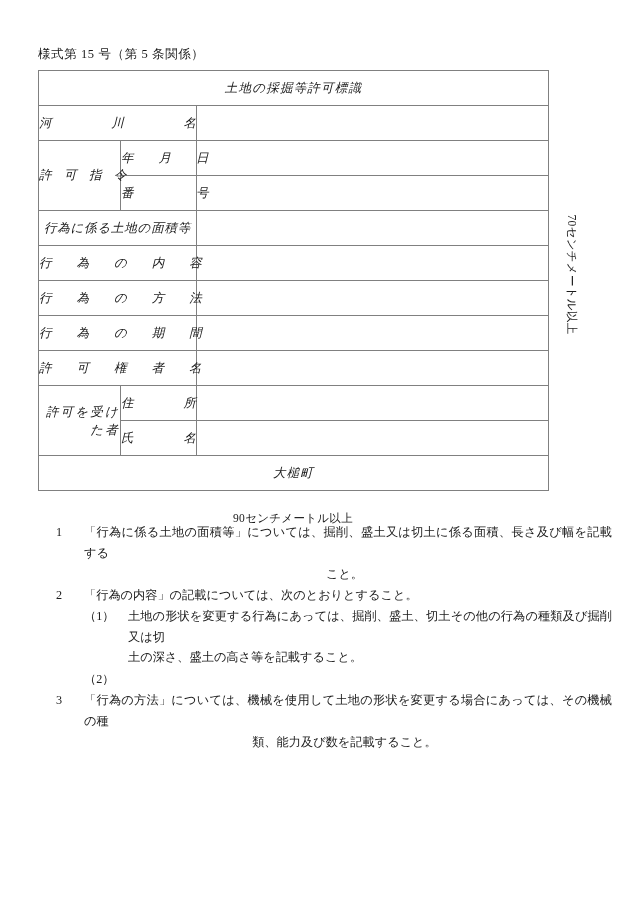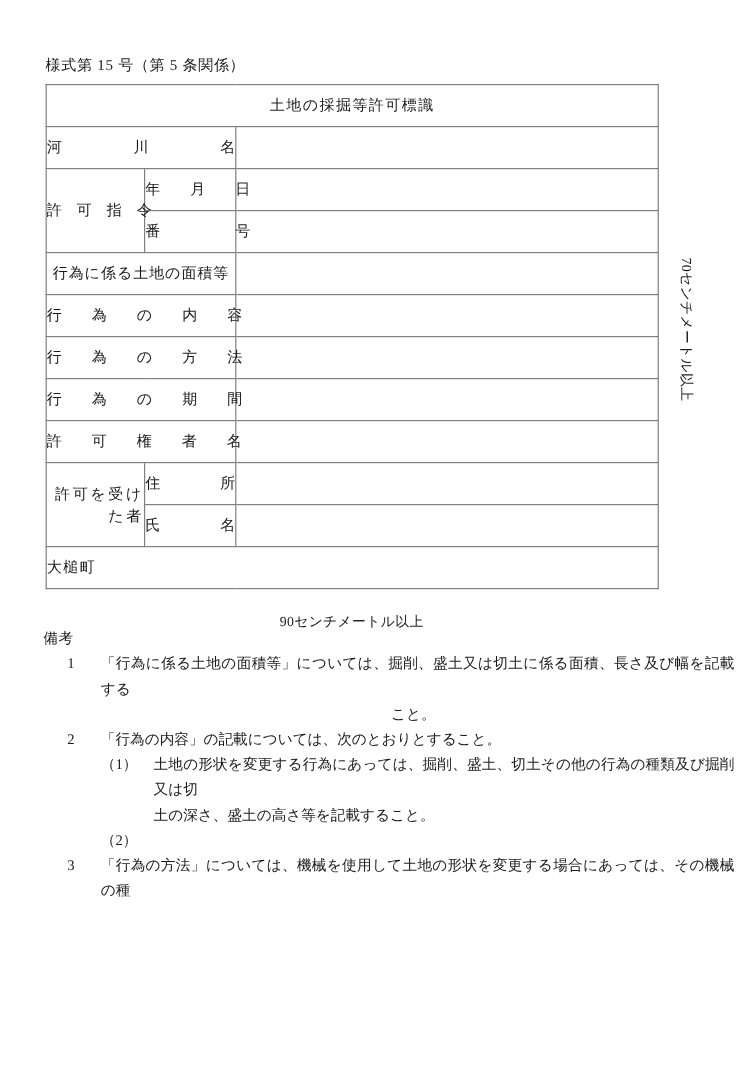--- a/index.html
+++ b/index.html
@@ -39,27 +39,29 @@
     width: 510px;
     border-collapse: collapse;
     table-layout: fixed;
   }
   .sign-table td {
     border: 1px solid #808080;
     height: 34px;
     padding: 0;
     font-size: 12.5px;
     vertical-align: middle;
+    font-style: italic;
   }
 
   .cell-title {
     text-align: center;
     letter-spacing: 1.2px;
   }
   .cell-bottom {
+    text-align: center;
     letter-spacing: 1.2px;
   }
 
   
   .lbl {
     padding: 0 10px 0 11px;
     text-align: justify;
     text-align-last: justify;
     text-justify: inter-character;
     white-space: nowrap;
@@ -137,21 +139,21 @@
     flex: 0 0 auto;
     width: 44px;
     white-space: nowrap;
   }
   .note-body {
     flex: 1 1 auto;
     text-align: justify;
     text-justify: inter-character;
   }
   .note-cont-1 { padding-left: 41px; text-align: center; }
-  .note-cont-3 { padding-left: 92px; }
+  .note-cont-3 { padding-left: 92px; font-family: Liberation Mono, monospace; }
 </style>
 </head>
 <body>
 
 <div class="page">
 
   <div class="form-no">様式第 15 号（第 5 条関係）</div>
 
   <table class="sign-table">
     <colgroup>
@@ -223,21 +225,20 @@
     </tbody>
   </table>
 
   <div class="cap-bottom">90センチメートル以上</div>
 
   <div class="cap-right">
     <span>70センチメートル以上</span>
   </div>
 
   <div class="remarks">
-    <div class="remarks-title">備考</div>
 
     <div class="note note-l1">
       <span class="note-num">1</span>
       <span class="note-body">「行為に係る土地の面積等」については、掘削、盛土又は切土に係る面積、長さ及び幅を記載する</span>
     </div>
     <div class="note-cont-1">こと。</div>
 
     <div class="note note-l1">
       <span class="note-num">2</span>
       <span class="note-body">「行為の内容」の記載については、次のとおりとすること。</span>
@@ -250,15 +251,16 @@
     <div class="note-cont-3">土の深さ、盛土の高さ等を記載すること。</div>
 
     <div class="note note-l2">
       <span class="note-num-paren">（2）</span>
     </div>
 
     <div class="note note-l1">
       <span class="note-num">3</span>
       <span class="note-body">「行為の方法」については、機械を使用して土地の形状を変更する場合にあっては、その機械の種</span>
     </div>
+    <div class="note-cont-1">類、能力及び数を記載すること。</div>
   </div>
 
 </div>
 
 </body></html>

